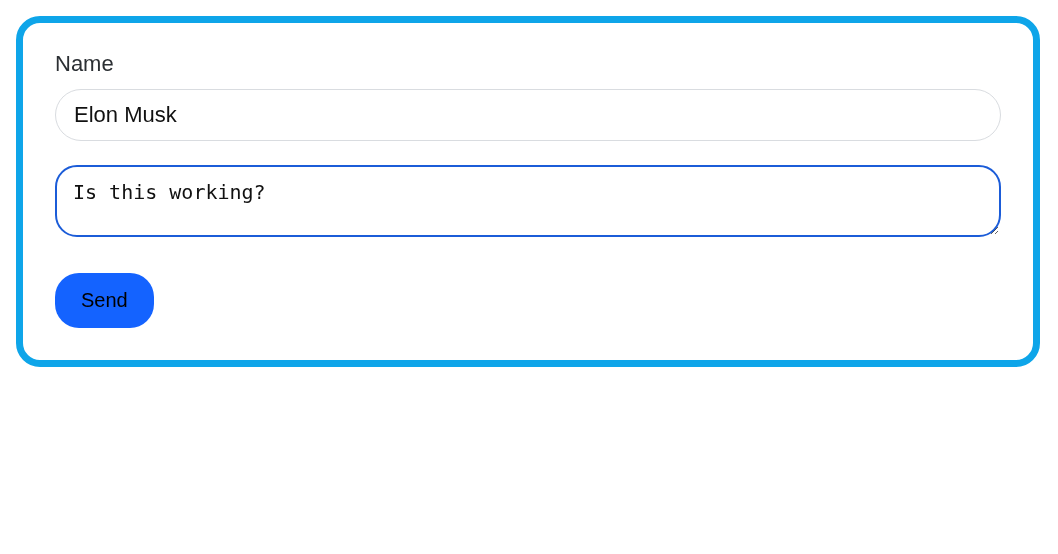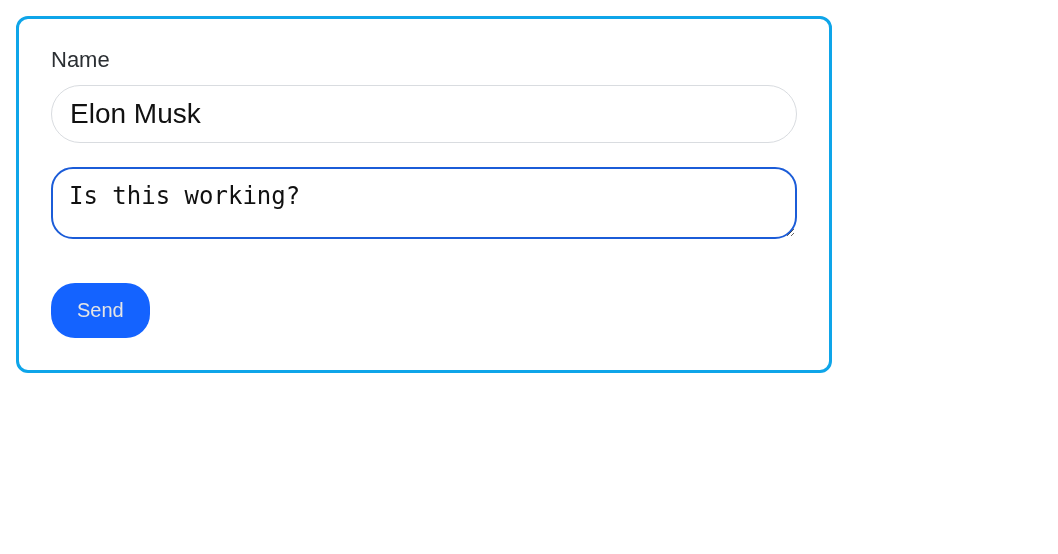--- a/index.html
+++ b/index.html
@@ -6,71 +6,71 @@
       box-sizing: border-box;
       margin: 0;
       padding: 0;
     }
     body {
       font-family: -apple-system, BlinkMacSystemFont, "Segoe UI", Helvetica, Arial, sans-serif;
       background: #fff;
       padding: 16px;
     }
     .form-card {
-      border: 3px solid #0ea5e9;
-      border-radius: 12px;
+      border: 7px solid #0ea5e9;
+      border-radius: 24px;
       padding: 28px 32px 32px 32px;
-      width: 816px;
+      width: 1024px;
       max-width: 100%;
     }
     .field {
       margin-bottom: 24px;
     }
     .field-label {
       display: block;
       font-size: 22px;
       color: #2b2f33;
       margin-bottom: 12px;
       font-weight: 400;
     }
     .text-input {
       width: 100%;
-      font-size: 28px;
+      font-size: 22px;
       color: #111;
       padding: 12px 18px;
       border: 1px solid #d9dce0;
       border-radius: 999px;
       outline: none;
       font-family: inherit;
       background: #fff;
     }
     .textarea-input {
       width: 100%;
-      font-size: 24px;
+      font-size: 20px;
       font-family: ui-monospace, SFMono-Regular, "SF Mono", Menlo, Consolas, monospace;
       color: #111;
       padding: 12px 16px;
       border: 2px solid #1b5cd8;
       border-radius: 22px;
       outline: none;
       background: #fff;
       resize: both;
       height: 72px;
       line-height: 1.3;
     }
     .send-button {
       background: #1463ff;
-      color: #e5e5e5;
+      color: #000000;
       border: none;
       font-size: 20px;
       padding: 16px 26px;
       border-radius: 24px;
       cursor: pointer;
       font-family: inherit;
-      margin-top: 16px;
+      margin-top: 8px;
     }
   </style>
 </head>
 <body>
 
 <div class="form-card">
 
   <div class="field">
     <label class="field-label">Name</label>
     <input type="text" class="text-input" value="Elon Musk" style="">

